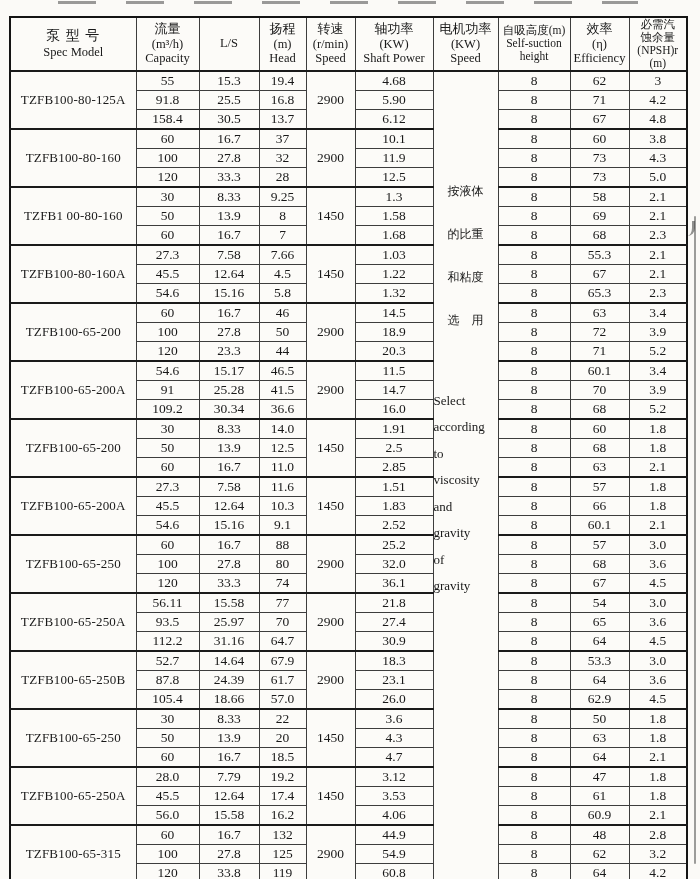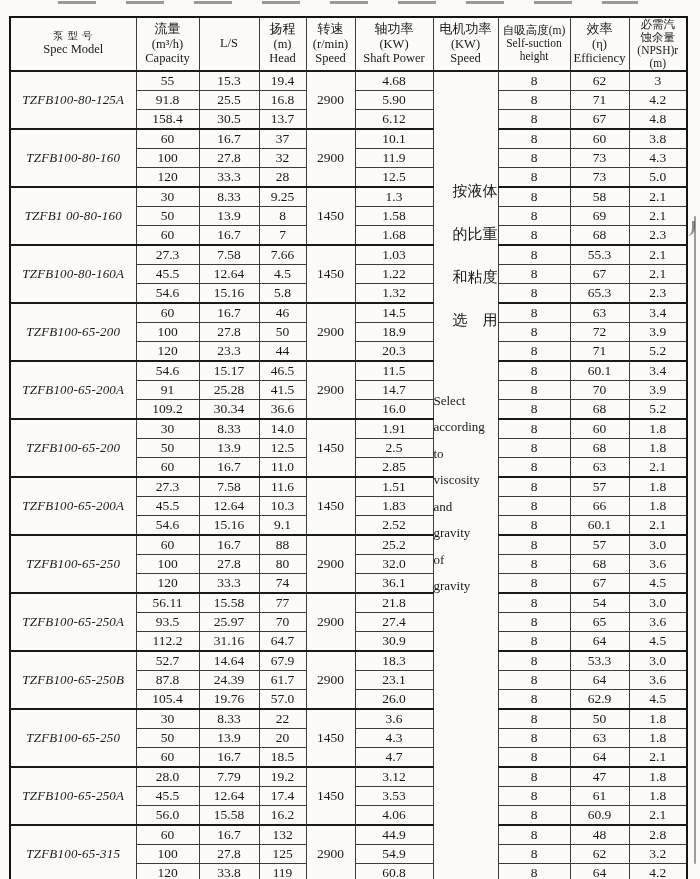--- a/index.html
+++ b/index.html
@@ -34,26 +34,26 @@
   tbody td{
     height:18px;
     line-height:18px;
     font-size:13.5px;
   }
   tr.gstart td{border-top:2px solid #1a1a1a;}
   .h-line{line-height:1.18;}
   .h-cn{font-size:13px;}
   .h-en{font-size:12.5px;}
   .h-sm{font-size:11.5px;line-height:1.12;}
-  .c-model .h-cn{font-size:10px;letter-spacing:1px;}
-  .model-cell{font-size:13px;letter-spacing:.2px;font-style:italic;}
+  .c-model .h-cn{font-size:14px;letter-spacing:1px;}
+  .model-cell{font-size:13px;letter-spacing:.2px;}
   .power-cell{position:relative;padding:0;vertical-align:top;}
   .note-wrap{position:absolute;inset:0;}
   .note-cn{position:absolute;top:98px;left:0;right:0;}
-  .note-line-cn{height:43px;line-height:43px;text-align:right;font-size:15px;}
+  .note-line-cn{height:43px;line-height:43px;text-align:center;font-size:12px;}
   .note-en{position:absolute;top:316px;left:0;right:0;}
   .note-line-en{height:26.5px;line-height:26.5px;text-align:left;font-size:13px;}
   
   .artifact-top{
     position:absolute;top:1px;left:58px;width:580px;height:3px;
     background:repeating-linear-gradient(90deg,#4a4a4a 0 38px,transparent 38px 68px);
     opacity:.55;
   }
   .artifact-right{
     position:absolute;top:216px;left:694px;width:2px;height:648px;
@@ -463,21 +463,21 @@
           <td>87.8</td>
           <td>24.39</td>
           <td>61.7</td>
           <td>23.1</td>
           <td>8</td>
           <td>64</td>
           <td>3.6</td>
         </tr>
         <tr>
           <td>105.4</td>
-          <td>19.76</td>
+          <td>18.66</td>
           <td>57.0</td>
           <td>26.0</td>
           <td>8</td>
           <td>62.9</td>
           <td>4.5</td>
         </tr>
         <tr class="gstart">
           <td class="model-cell" rowspan="3">TZFB100-65-250</td>
           <td>30</td>
           <td>8.33</td>

